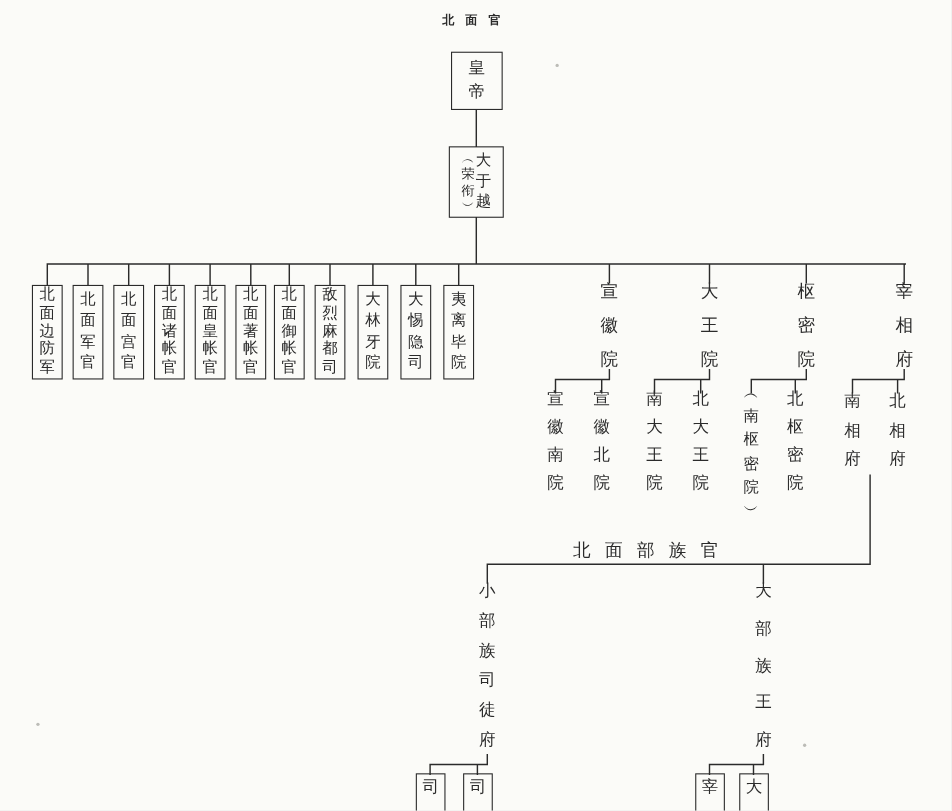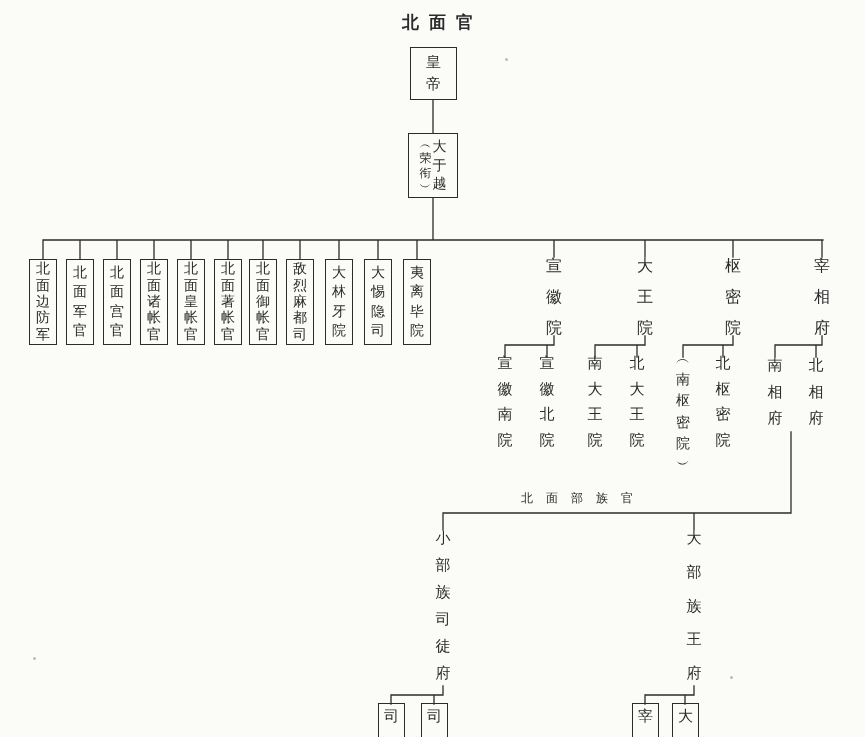--- a/index.html
+++ b/index.html
@@ -13,22 +13,22 @@
   svg.lines{position:absolute;left:0;top:0;width:865px;height:737px;}
   
   .vtext{
     position:absolute;display:flex;flex-direction:column;
     justify-content:space-between;align-items:center;
     width:22px;color:#2b2b2b;
   }
   .vtext span{display:block;line-height:1;}
   
   .htext{position:absolute;white-space:nowrap;color:#2b2b2b;}
-  .main-title{font-size:17px;font-weight:700;letter-spacing:10px;text-align:center;}
-  .tribal-title{font-size:12px;font-weight:400;letter-spacing:13px;}
+  .main-title{font-size:11px;font-weight:700;letter-spacing:10px;text-align:center;}
+  .tribal-title{font-size:16px;font-weight:400;letter-spacing:13px;}
   
   .node-box{
     position:absolute;border:1.6px solid #2b2b2b;box-sizing:border-box;
     background:transparent;
   }
   .box-text{
     width:100%;height:100%;display:flex;flex-direction:column;
     justify-content:space-evenly;align-items:center;color:#2b2b2b;
   }
   .box-text span{display:block;line-height:1;}

